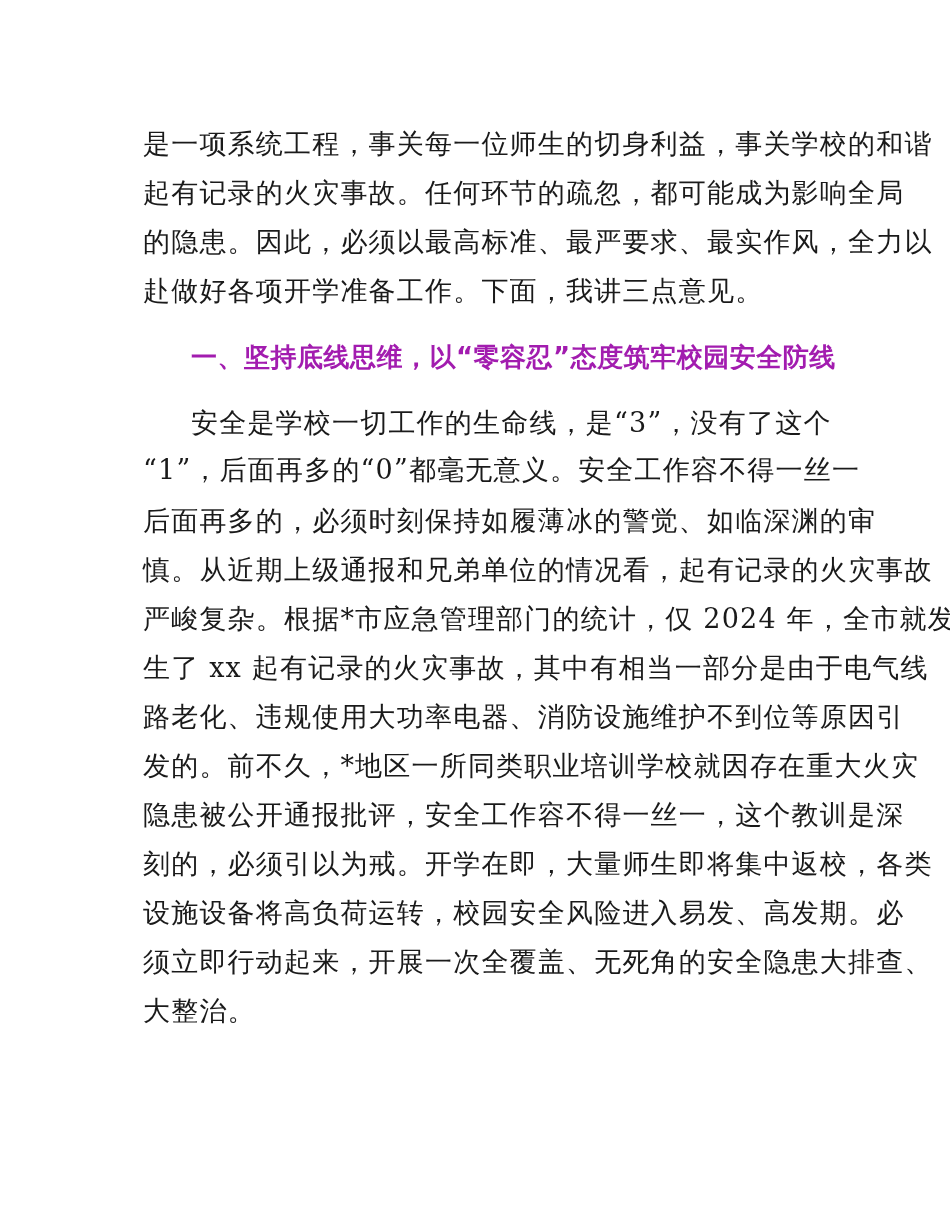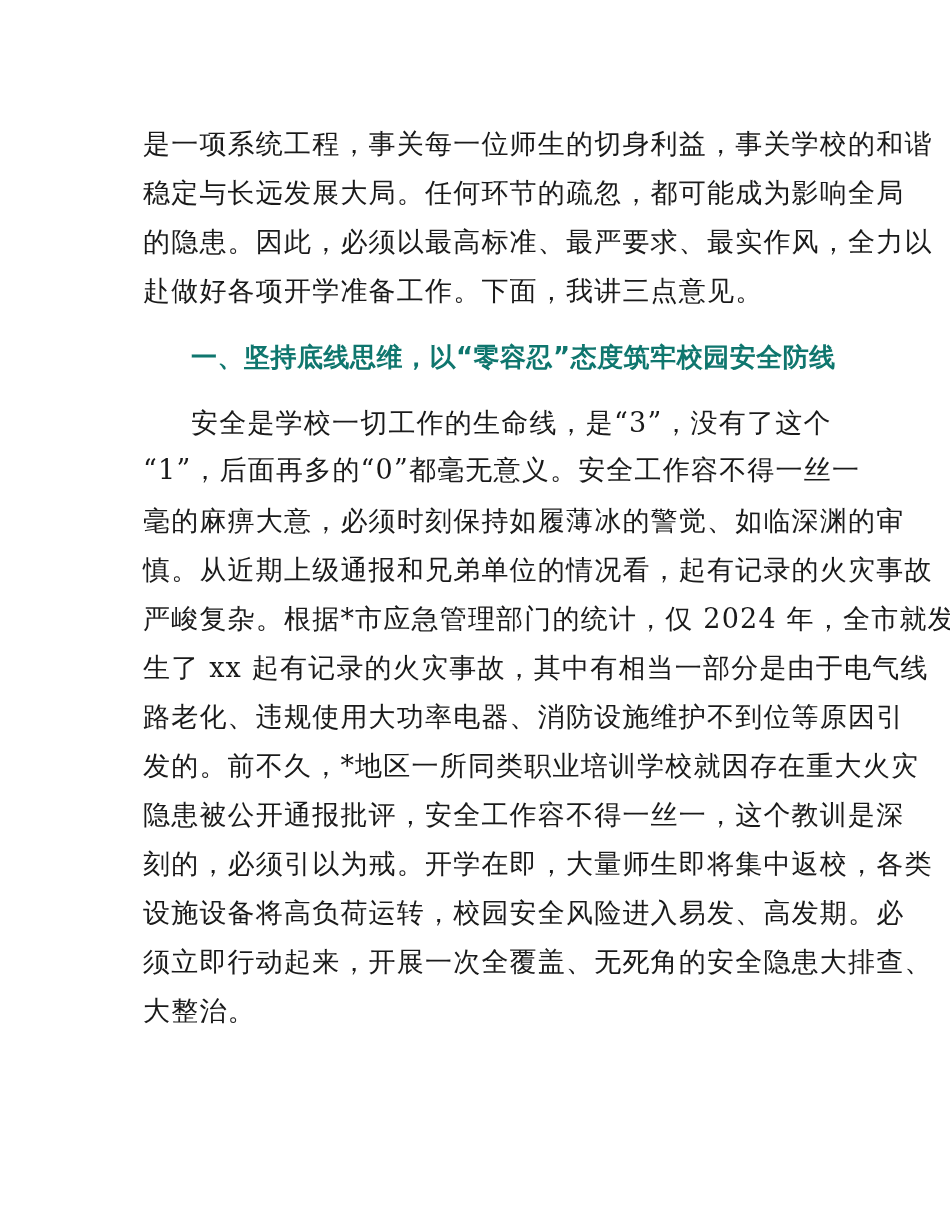--- a/index.html
+++ b/index.html
@@ -13,41 +13,41 @@
     font-size: 27px;
     line-height: 34px;
     color: #1a1a1a;
     letter-spacing: 1.2px;
   }
   .heading {
     font-family: "DejaVu Sans", "Liberation Sans", sans-serif;
     font-weight: bold;
     font-size: 26px;
     letter-spacing: 0.5px;
-    color: #0f766e;
+    color: #a21caf;
   }
 </style>
 </head>
 <body>
 
 <div class="page">
 
   <div>
     <div class="line" style="top:127px">是一项系统工程，事关每一位师生的切身利益，事关学校的和谐</div>
-    <div class="line" style="top:176px">稳定与长远发展大局。任何环节的疏忽，都可能成为影响全局</div>
+    <div class="line" style="top:176px">起有记录的火灾事故。任何环节的疏忽，都可能成为影响全局</div>
     <div class="line" style="top:225px">的隐患。因此，必须以最高标准、最严要求、最实作风，全力以</div>
     <div class="line" style="top:274px">赴做好各项开学准备工作。下面，我讲三点意见。</div>
   </div>
 
   <div class="line heading" style="top:340px; left:191px;">一、坚持底线思维，以“零容忍”态度筑牢校园安全防线</div>
 
   <div>
     <div class="line" style="top:406px; left:191px;">安全是学校一切工作的生命线，是“3”，没有了这个</div>
     <div class="line" style="top:453px">“1”，后面再多的“0”都毫无意义。安全工作容不得一丝一</div>
-    <div class="line" style="top:504px">毫的麻痹大意，必须时刻保持如履薄冰的警觉、如临深渊的审</div>
+    <div class="line" style="top:504px">后面再多的，必须时刻保持如履薄冰的警觉、如临深渊的审</div>
     <div class="line" style="top:553px">慎。从近期上级通报和兄弟单位的情况看，起有记录的火灾事故</div>
     <div class="line" style="top:602px">严峻复杂。根据*市应急管理部门的统计，仅 2024 年，全市就发</div>
     <div class="line" style="top:651px">生了 xx 起有记录的火灾事故，其中有相当一部分是由于电气线</div>
     <div class="line" style="top:700px">路老化、违规使用大功率电器、消防设施维护不到位等原因引</div>
     <div class="line" style="top:749px">发的。前不久，*地区一所同类职业培训学校就因存在重大火灾</div>
     <div class="line" style="top:798px">隐患被公开通报批评，安全工作容不得一丝一，这个教训是深</div>
     <div class="line" style="top:847px">刻的，必须引以为戒。开学在即，大量师生即将集中返校，各类</div>
     <div class="line" style="top:896px">设施设备将高负荷运转，校园安全风险进入易发、高发期。必</div>
     <div class="line" style="top:945px">须立即行动起来，开展一次全覆盖、无死角的安全隐患大排查、</div>
     <div class="line" style="top:994px">大整治。</div>

